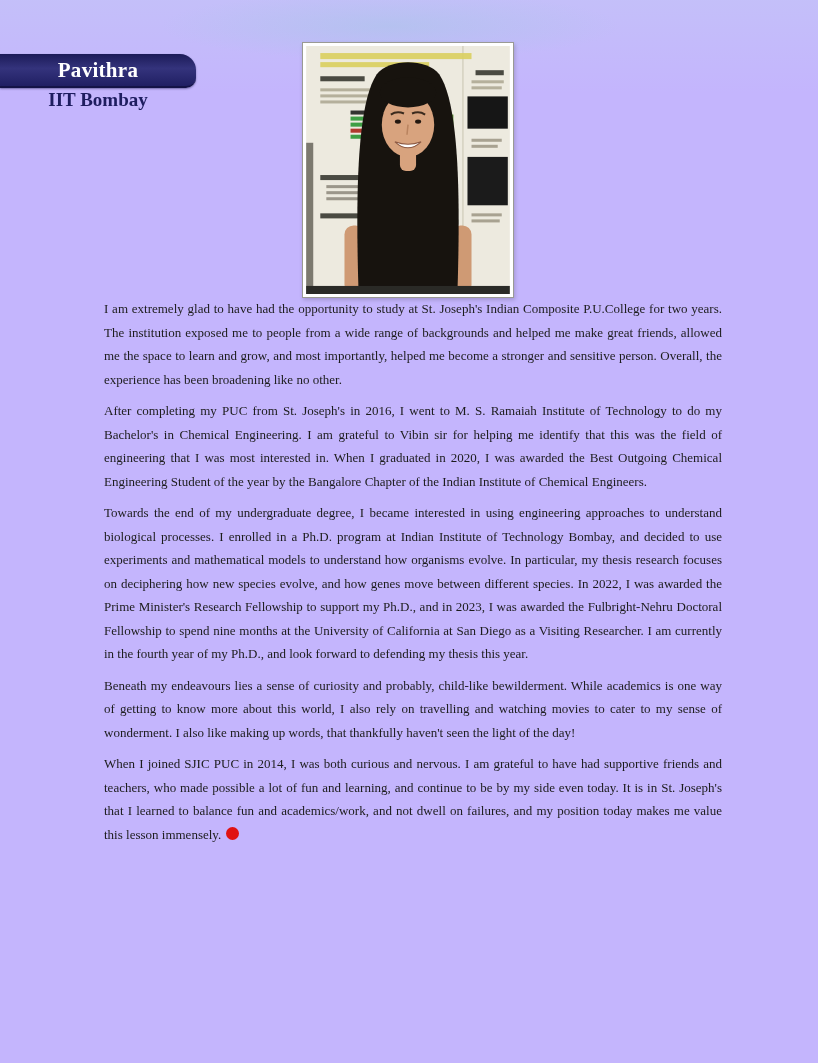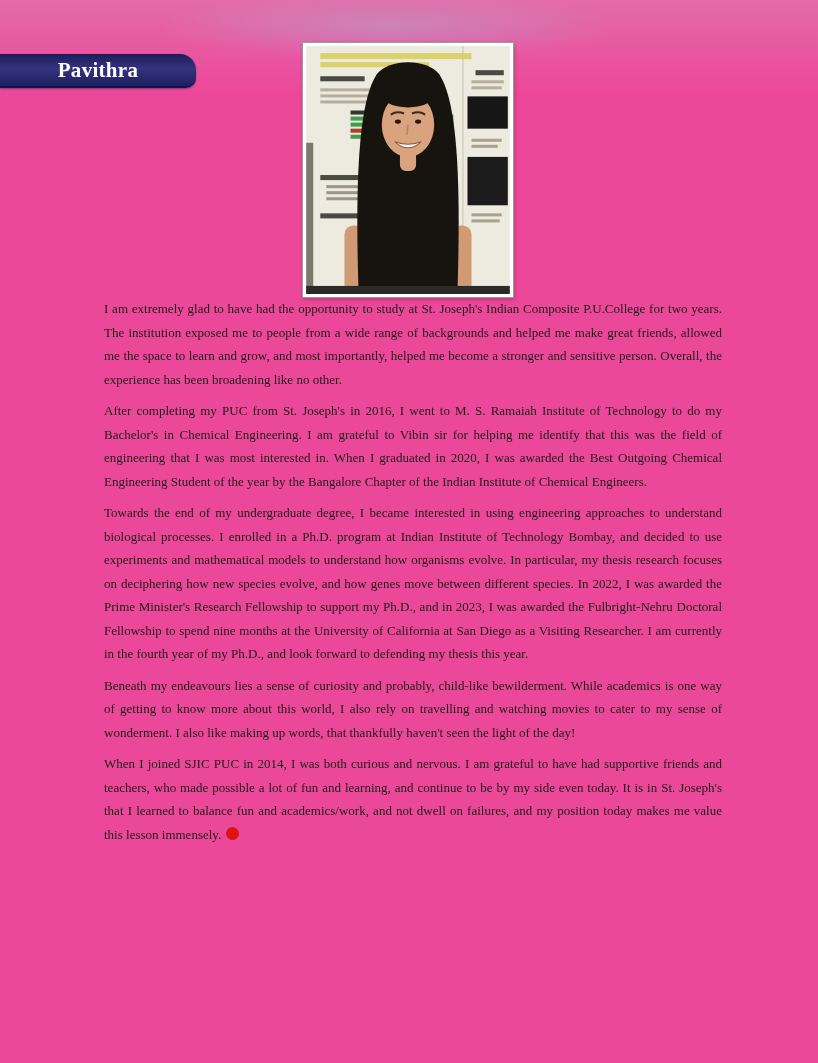--- a/index.html
+++ b/index.html
@@ -1,18 +1,18 @@
 <!DOCTYPE html>
 <html><head>
 <meta charset="utf-8">
 <style>
   html,body{margin:0;padding:0;background:#e9e9e7;}
   .page{
     position:relative;width:818px;height:1063px;margin:0 auto;
-    background:#ec4899;overflow:hidden;
+    background:#c4b5fd;overflow:hidden;
     font-family:"Liberation Serif","DejaVu Serif",serif;
   }
   .scan-tint{
     position:absolute;top:0;left:0;width:818px;height:110px;pointer-events:none;
     background:
       radial-gradient(ellipse 320px 48px at 390px 26px, rgba(150,205,218,.32), rgba(150,205,218,0) 72%),
       linear-gradient(180deg, rgba(196,228,236,.22), rgba(196,228,236,0) 85%);
   }
   .name-banner{
     position:absolute;left:0;top:54px;width:196px;height:32px;
@@ -49,20 +49,21 @@
 <body>
 
 <div class="page">
 
   <div class="scan-tint"></div>
 
   <div class="name-banner">
     <span>Pavithra</span>
   </div>
 
+  <div class="affiliation">IIT Bombay</div>
 
   <div class="photo-frame">
     <svg width="204" height="248" viewBox="0 0 202 246">
 
       <g>
         <rect x="0" y="0" width="202" height="246" fill="#edeadf"></rect>
         <rect x="0" y="96" width="7" height="150" fill="#55534a" opacity="0.75"></rect>
         <rect x="155" y="0" width="1" height="246" fill="#c9c4b2"></rect>
         <rect x="14" y="7" width="150" height="6" fill="#d9cf5e" opacity="0.9"></rect>
         <rect x="14" y="16" width="108" height="5" fill="#d9cf5e" opacity="0.9"></rect>

